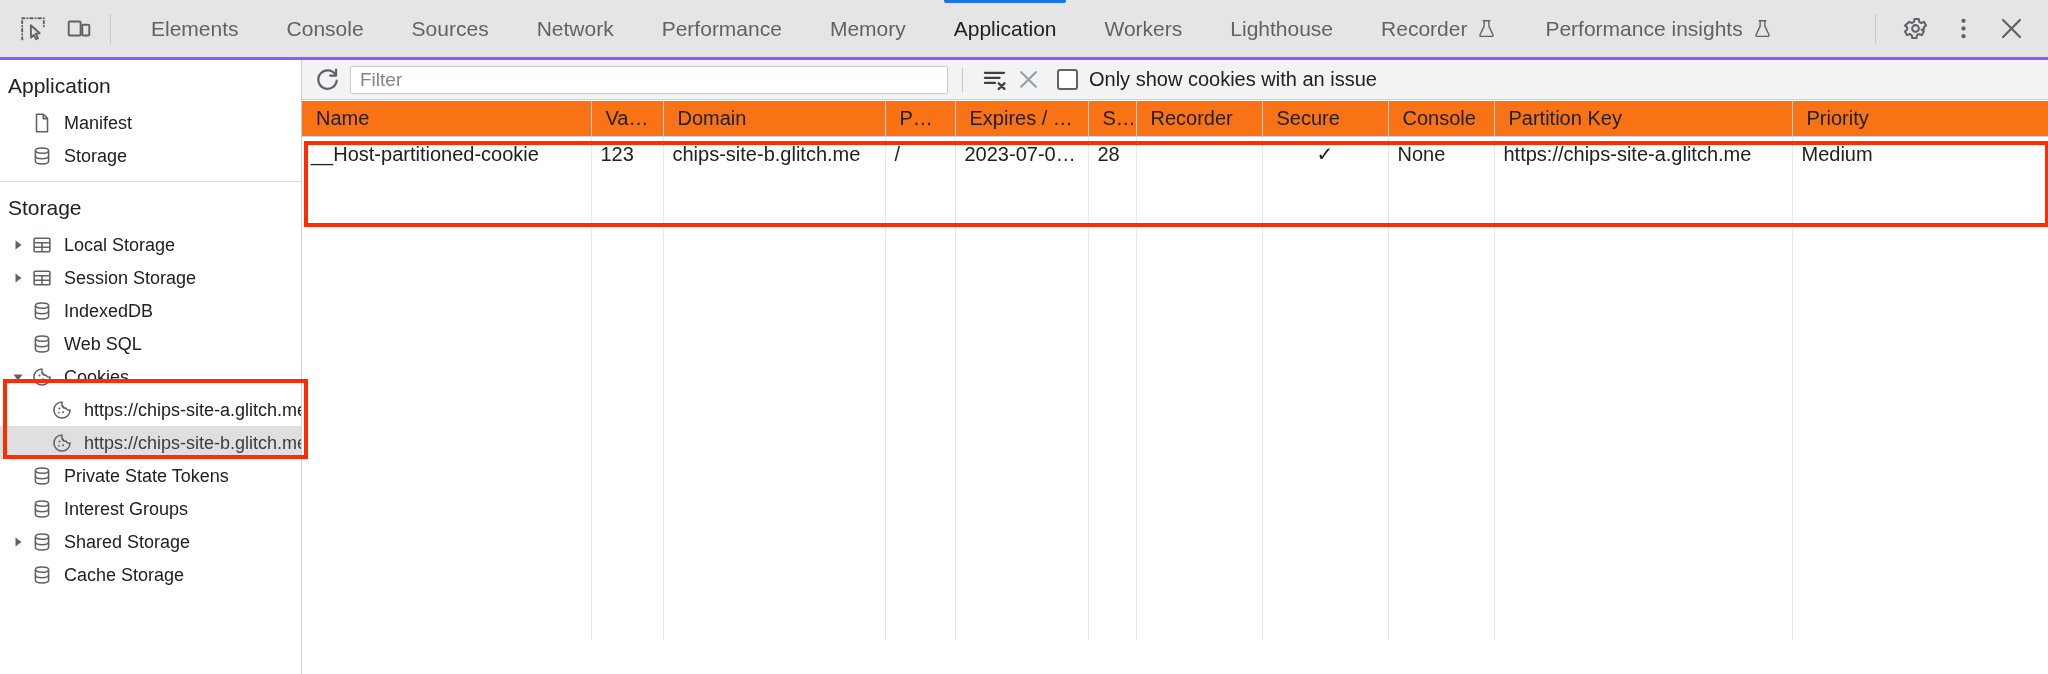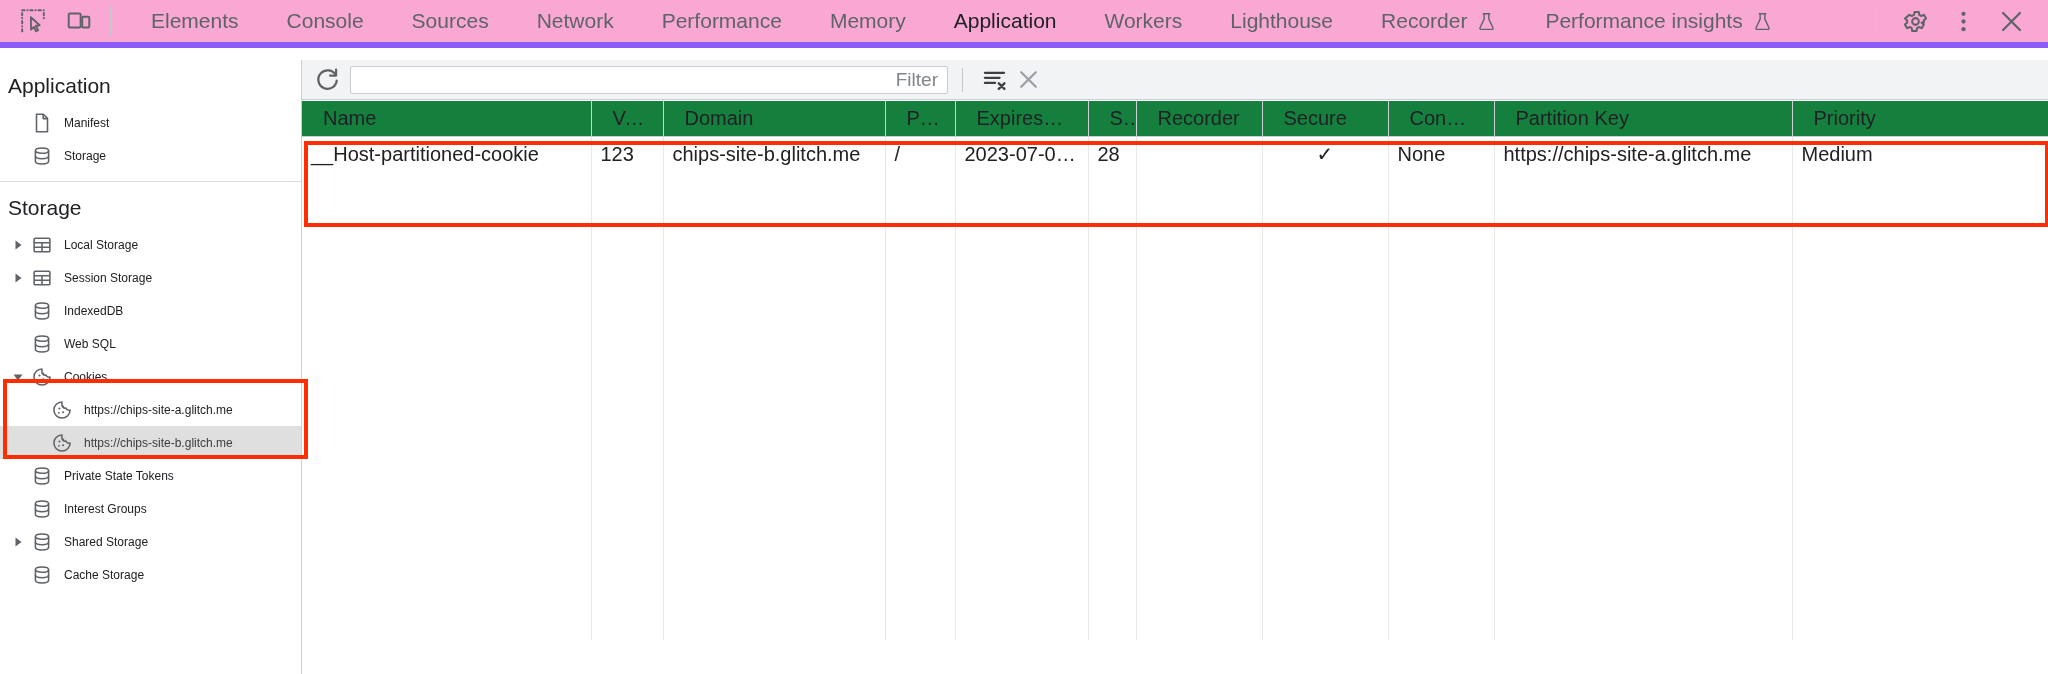--- a/index.html
+++ b/index.html
@@ -6,23 +6,23 @@
   html, body {
     width: 2048px; height: 674px;
     background: #ffffff;
     font-family: "Liberation Sans", sans-serif;
     overflow: hidden;
   }
   #root { position: relative; width: 2048px; height: 674px; }
 
   
   .tabbar {
-    height: 48px; width: 100%;
-    background: #f9a8d4;
-    border-bottom: 6px solid #8b5cf6;
+    height: 60px; width: 100%;
+    background: #e5e5e5;
+    border-bottom: 3px solid #8b5cf6;
     display: flex; align-items: center;
     padding: 0 14px 0 10px;
     position: relative;
   }
   .tb-iconbtn {
     width: 46px; height: 46px;
     display: flex; align-items: center; justify-content: center;
     flex: 0 0 auto;
   }
   .tb-sep {
@@ -59,21 +59,21 @@
   .content { flex: 1 1 auto; height: 100%; position: relative; background: #fff; overflow: hidden; }
 
   
   .sb-section-title {
     font-size: 21px; color: #202124;
     padding: 14px 0 8px 8px;
   }
   .sb-divider { height: 1px; background: #d7dade; margin: 9px 0 0 0; }
   .sb-item {
     display: flex; align-items: center;
-    height: 33px; font-size: 12px; color: #202124;
+    height: 33px; font-size: 18px; color: #202124;
     padding-left: 8px; white-space: nowrap;
   }
   .sb-item.selected { background: #dfdfdf; color: #3c3c3c; }
   .sb-arrow {
     width: 20px; flex: 0 0 20px;
     display: flex; align-items: center; justify-content: center;
   }
   .sb-arrow.empty { visibility: hidden; }
   .sb-icon {
     width: 28px; flex: 0 0 28px;
@@ -93,21 +93,21 @@
     width: 34px; height: 34px; flex: 0 0 34px;
     display: flex; align-items: center; justify-content: center;
   }
   .filter-input {
     flex: 0 0 598px; height: 28px;
     background: #ffffff; border: 1px solid #c9ccd0;
     border-radius: 2px;
     margin-left: 6px;
     display: flex; align-items: center;
     padding: 0 9px;
-    font-size: 19px; color: #80868b; justify-content: flex-end;
+    font-size: 19px; color: #80868b;
   }
   .ct-sep { width: 1px; height: 24px; background: #c6c9cc; margin: 0 14px; flex: 0 0 auto; }
   .ct-check {
     display: flex; align-items: center; gap: 11px;
     font-size: 20px; color: #202124; margin-left: 12px;
     white-space: nowrap;
   }
   .cbox {
     width: 21px; height: 21px; flex: 0 0 21px;
     border: 2px solid #5f6368; border-radius: 3px; background: #fff;
@@ -116,25 +116,25 @@
   
   .tablewrap { position: absolute; top: 41px; left: 0; right: 0; bottom: 0; overflow: hidden; }
   table.cookies {
     border-collapse: collapse;
     table-layout: fixed;
     width: 1746px;
     font-size: 20px;
     color: #202124;
   }
   table.cookies th {
-    background: #15803d;
+    background: #f97316;
     font-weight: normal;
     text-align: left;
     height: 35px;
-    padding: 0 21px;
+    padding: 0 14px;
     border-right: 1px solid #cdd0d3;
     border-bottom: 1px solid #cdd0d3;
     color: #202124;
     white-space: nowrap;
     overflow: hidden;
     text-overflow: ellipsis;
   }
   table.cookies td {
     height: 36px;
     padding: 0 9px;
@@ -482,20 +482,24 @@
           <svg width="27" height="27" viewBox="0 0 24 24">
             <path d="M3.5 6h17M3.5 10.5h13M3.5 15h9" stroke="#3c4043" stroke-width="2" stroke-linecap="round"></path>
             <path d="M15.8 15.4l5 5M20.8 15.4l-5 5" stroke="#3c4043" stroke-width="2.1" stroke-linecap="round"></path>
           </svg>
         </div>
         <div class="ct-btn">
           <svg width="27" height="27" viewBox="0 0 24 24">
             <path d="M5.5 5.5l13 13M18.5 5.5l-13 13" stroke="#9aa0a6" stroke-width="2" stroke-linecap="round"></path>
           </svg>
         </div>
+        <label class="ct-check">
+          <span class="cbox"></span>
+          <span>Only show cookies with an issue</span>
+        </label>
       </div>
 
       <div class="tablewrap">
         <table class="cookies">
           <colgroup id="cookie-cols">
               <col style="width: 289px;">
               <col style="width: 72px;">
               <col style="width: 222px;">
               <col style="width: 70px;">
               <col style="width: 133px;">

